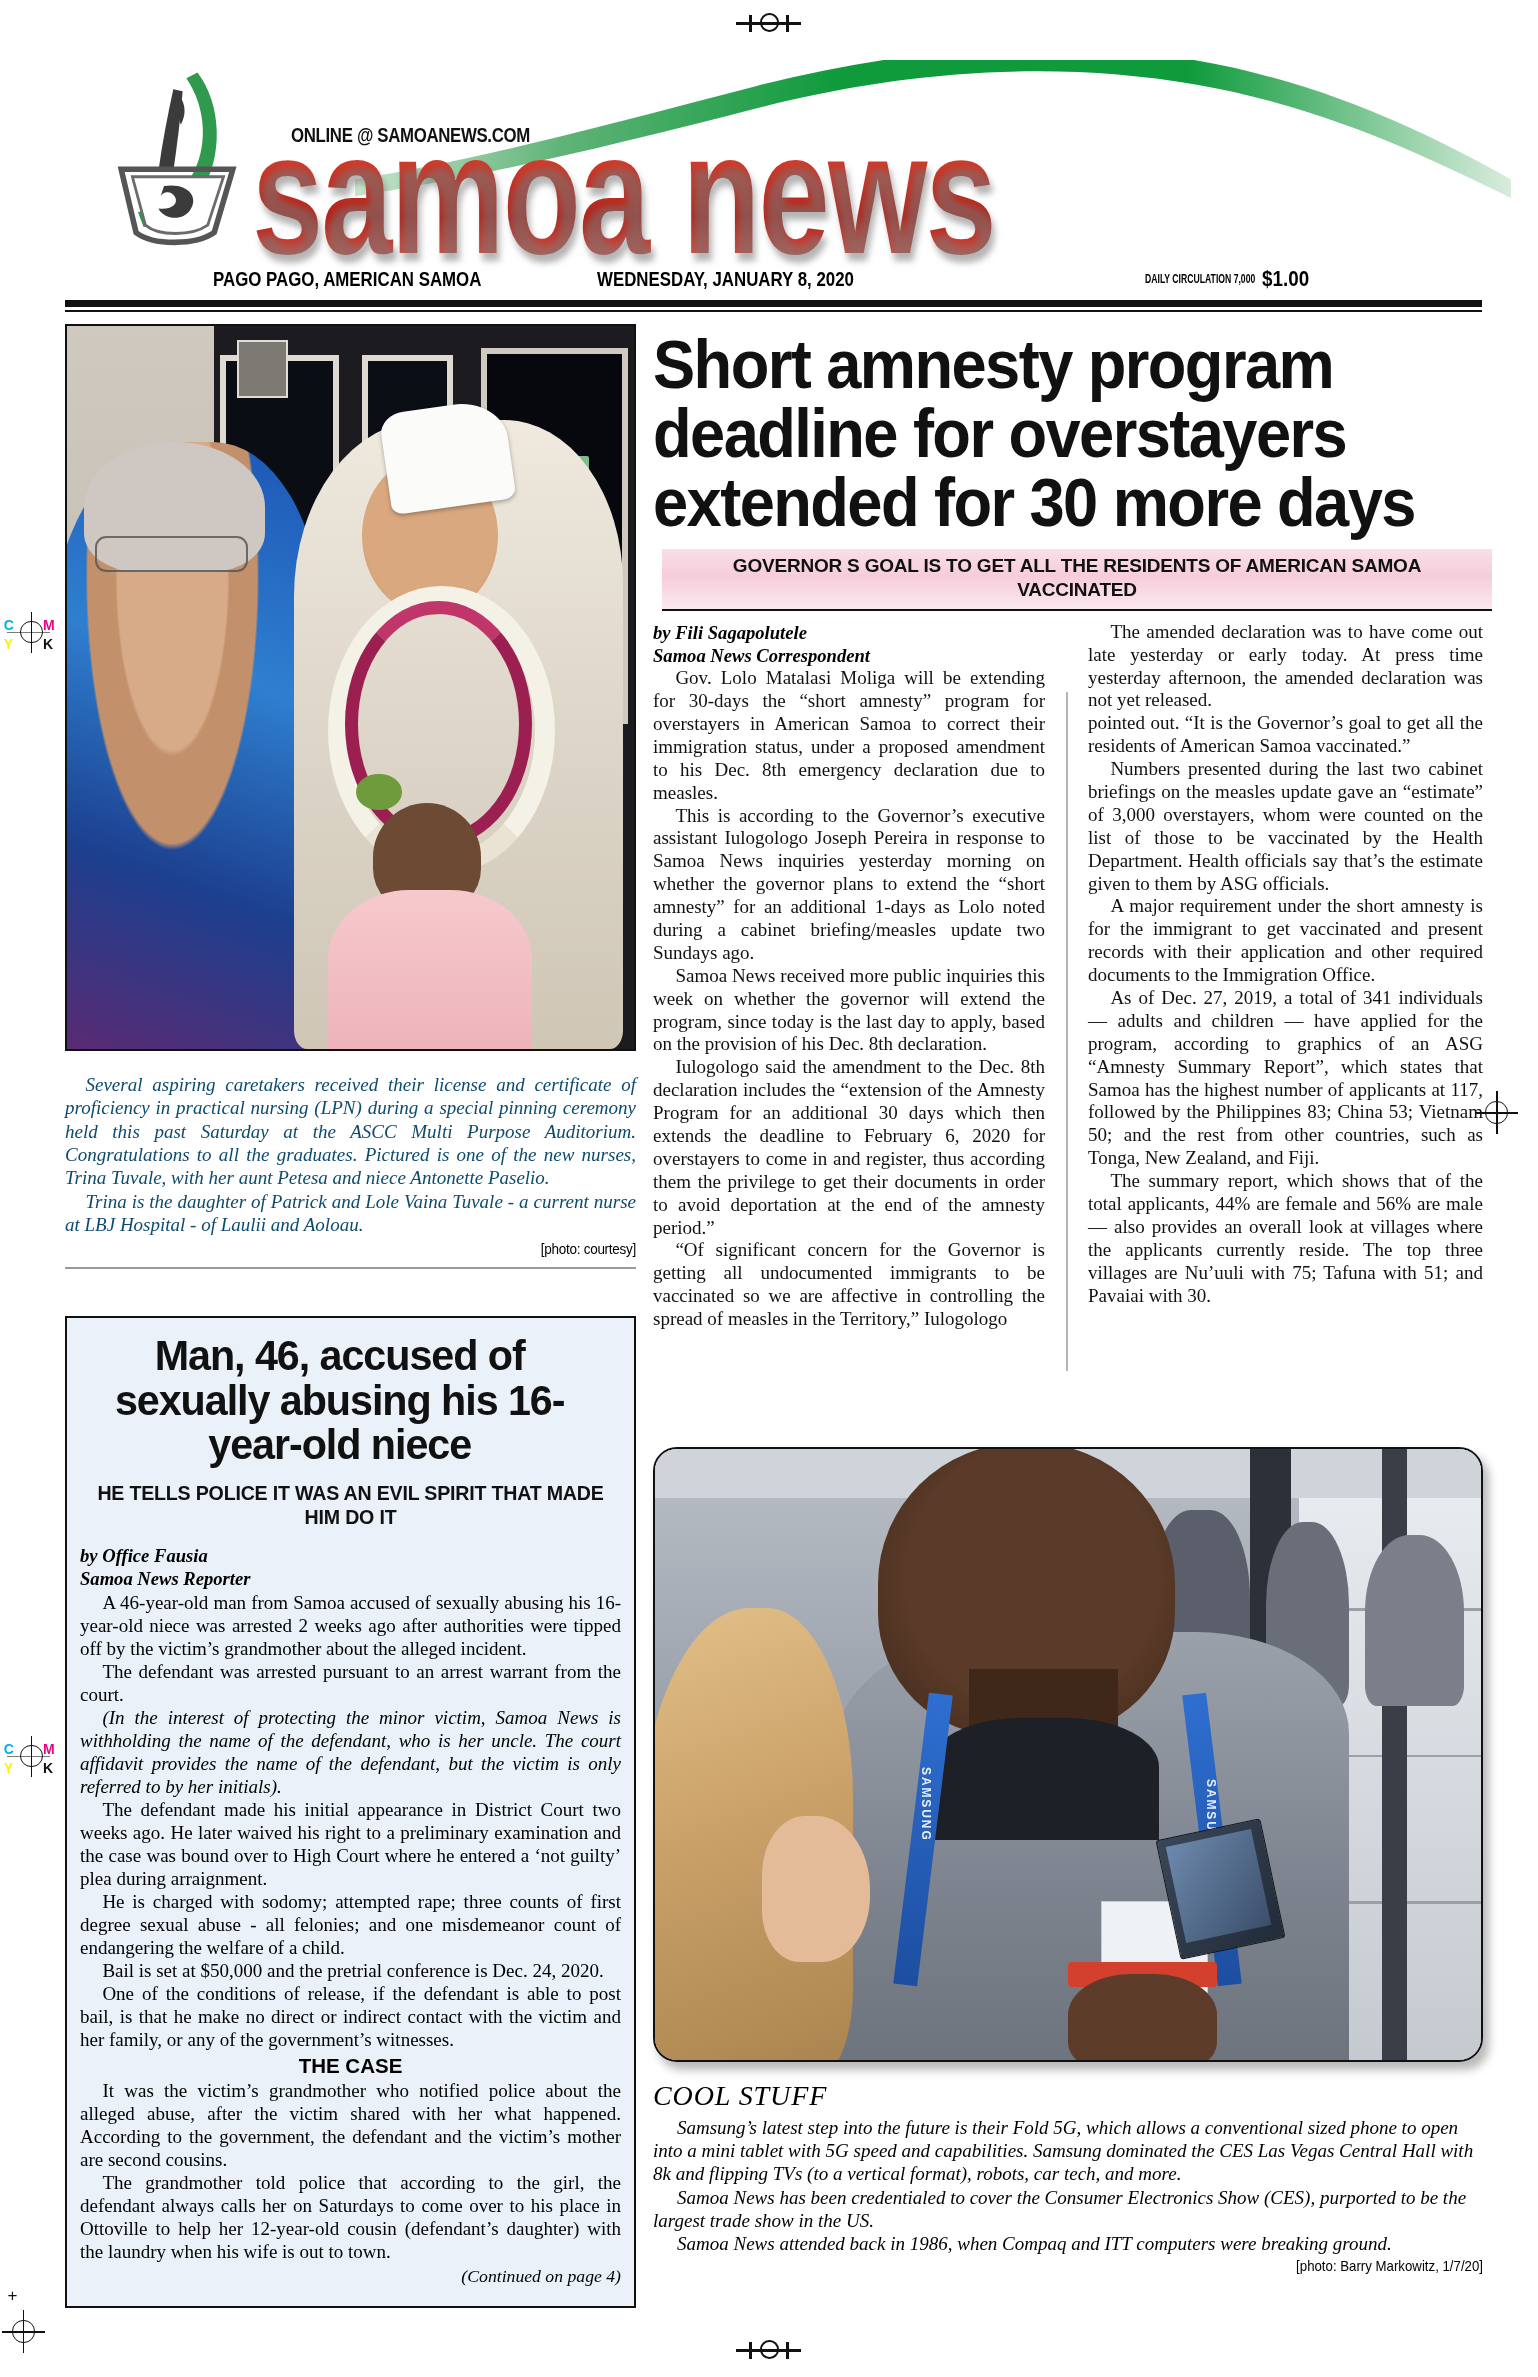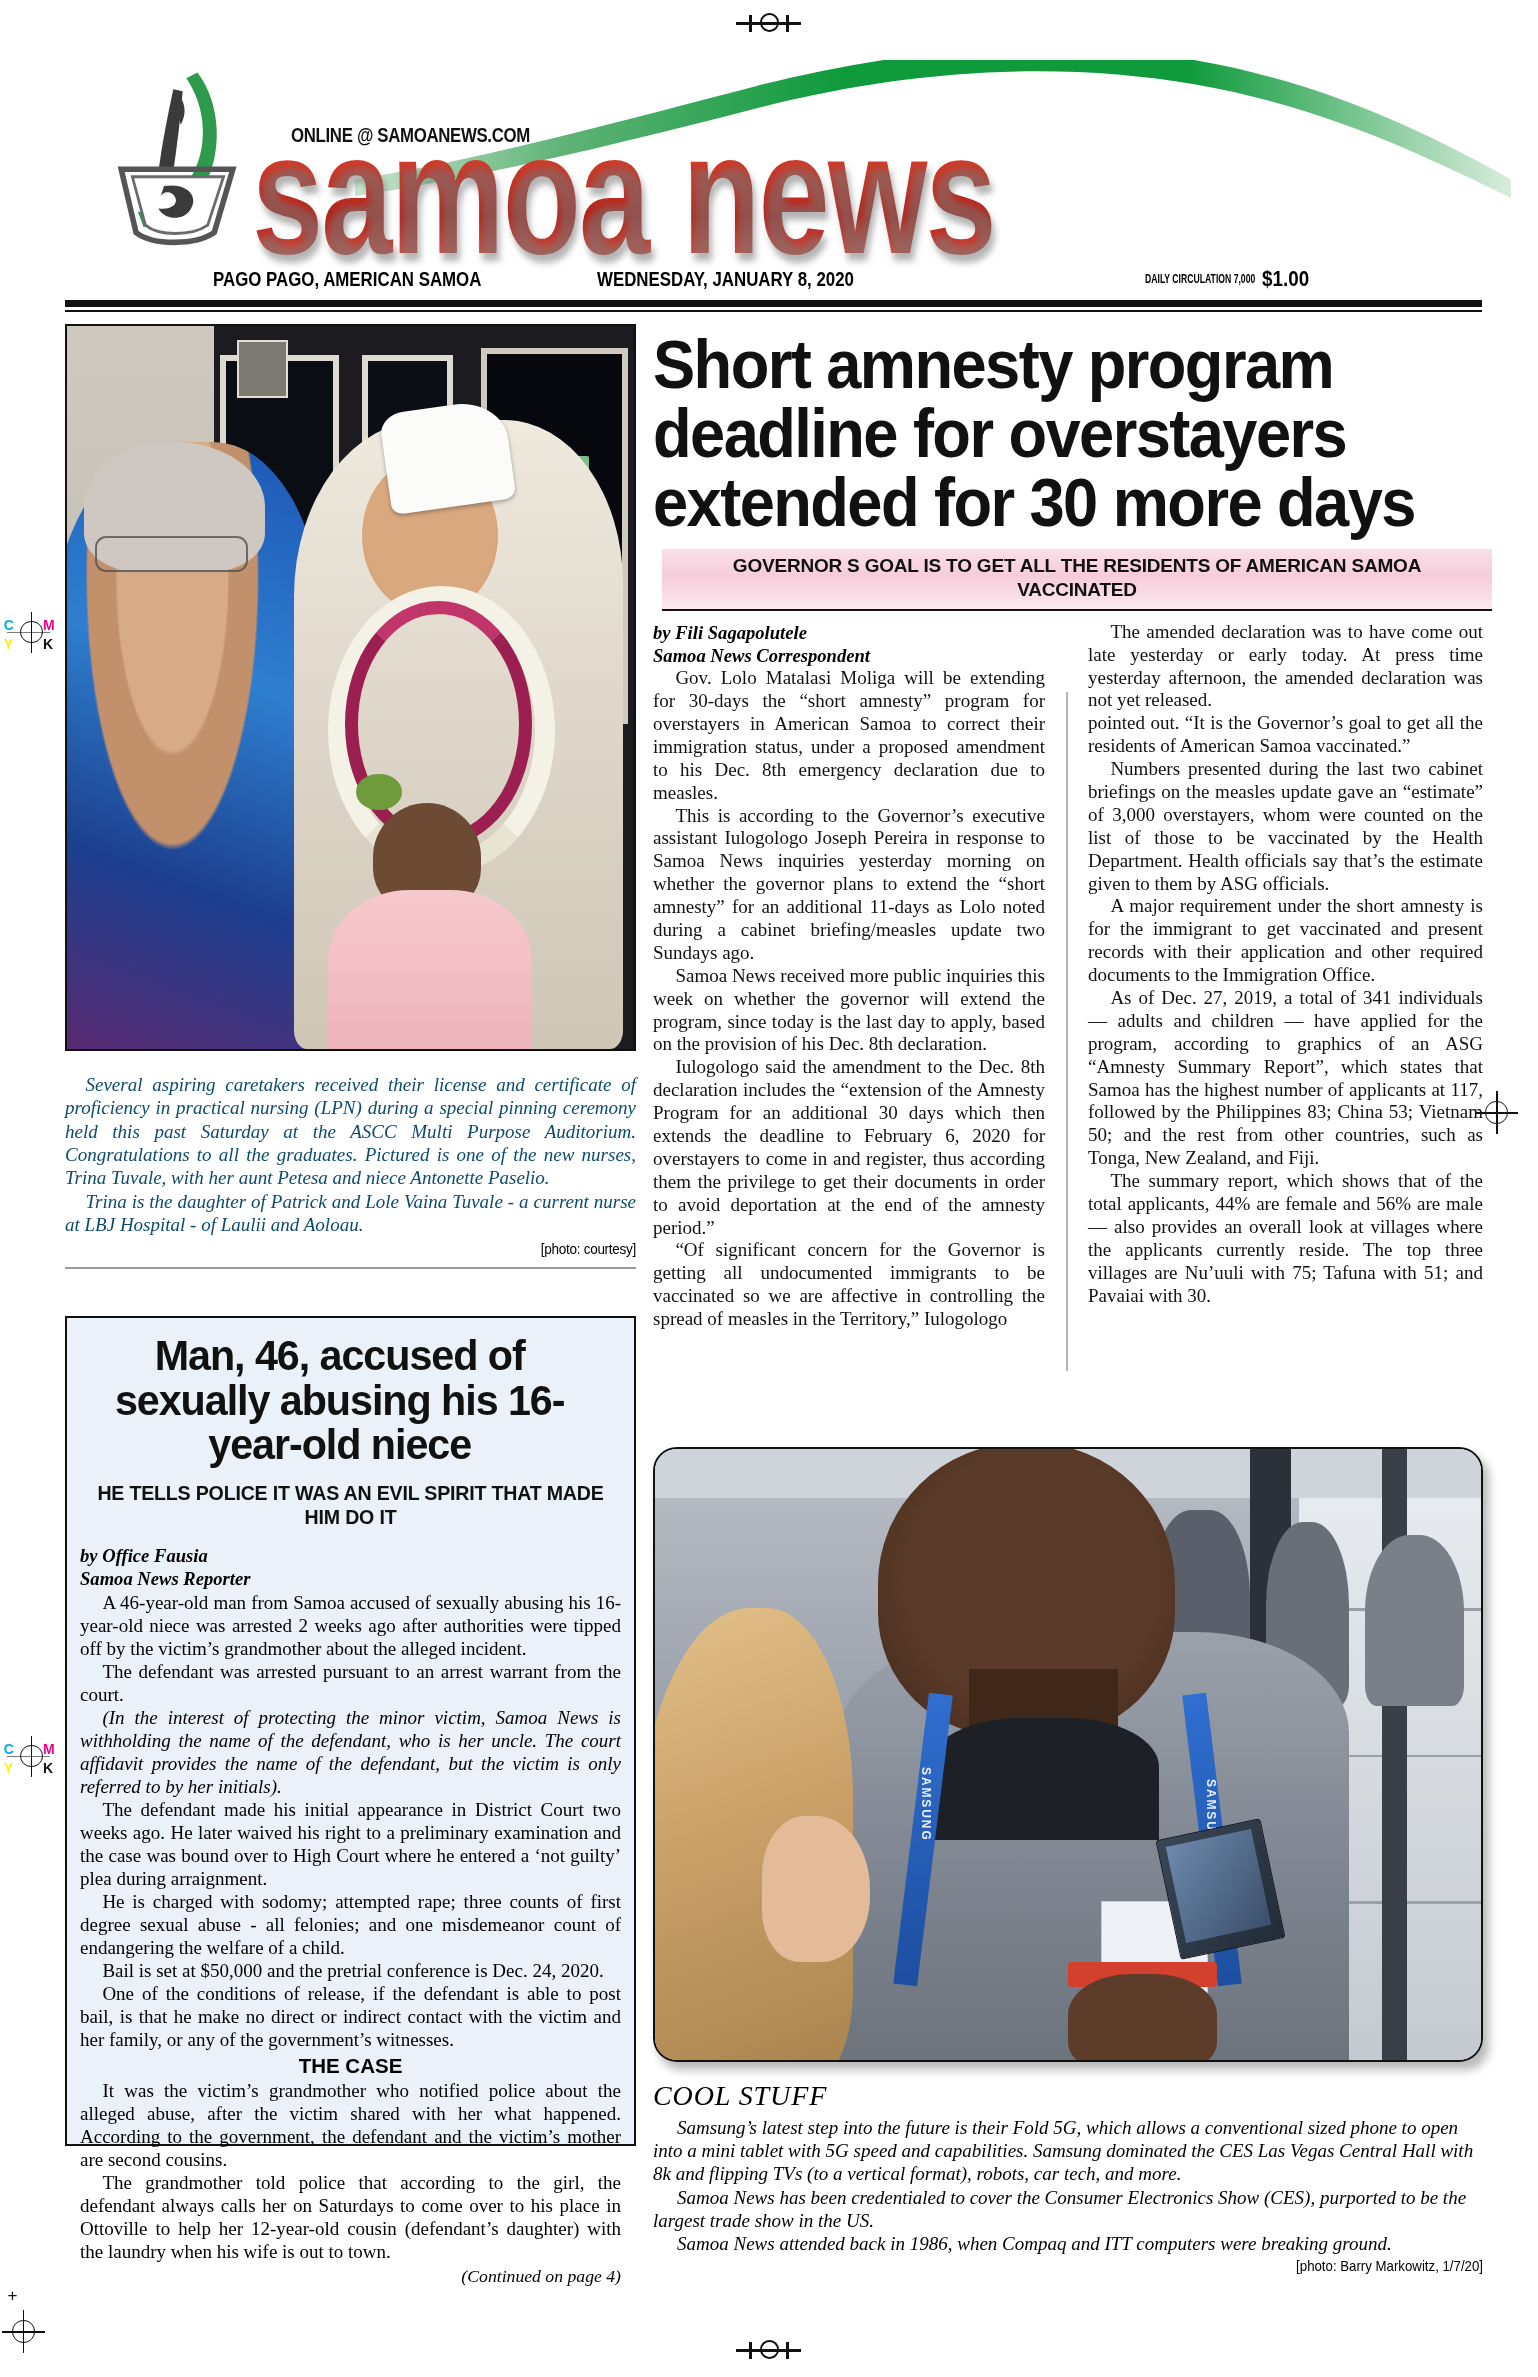--- a/index.html
+++ b/index.html
@@ -129,21 +129,21 @@
   }
   .cap-italic p { text-indent: 20.5px; }
   .credit {
     font: 15px "Liberation Sans", sans-serif; text-align: right; margin-top: 3.7px; letter-spacing:-0.3px;
     transform: scaleX(.9); transform-origin: right center;
   }
   .sep-rule { width: 571px; height: 2.8px; background: #9a9a9a; margin: 9.3px 0 0 0; }
 
   
   .story2 {
-    position: absolute; left: 65px; top: 1316px; width: 571px; height: 830px;
+    position: absolute; left: 65px; top: 1316px; width: 571px; height: 992px;
     border: 2.8px solid #111; background: #eaf1f8; padding: 9.3px 13px 7.5px 13px;
   }
   .hl2 {
     font: bold 43px/1.04 "Liberation Sans", sans-serif;
     letter-spacing: -1.1px; transform: scaleX(0.96); transform-origin: left top;
     text-align: center; color:#111; margin-top: 5.6px;
   }
   .sub2 {
     font: bold 19.6px/1.2 "Liberation Sans", sans-serif; text-align: center;
     margin-top: 15px; letter-spacing: -0.2px; color:#111;
@@ -397,21 +397,21 @@
     <div class="bannersub">GOVERNOR S GOAL IS  TO GET ALL THE RESIDENTS OF AMERICAN SAMOA VACCINATED</div>
 
     <div class="cols2">
       <div>
         <div class="byline1">
           <div>by Fili Sagapolutele</div>
           <div>Samoa News Correspondent</div>
         </div>
         <div class="artbody">
           <p>Gov. Lolo Matalasi Moliga will be extending for 30-days the “short amnesty” program for overstayers in American Samoa to correct their immigration status, under a proposed amendment to his Dec. 8th emergency declaration due to measles.</p>
-          <p>This is according to the Governor’s executive assistant Iulogologo Joseph Pereira in response to Samoa News inquiries yesterday morning on whether the governor plans to extend the “short amnesty” for an additional 11-days as Lolo noted during a cabinet briefing/measles update two Sundays ago.</p>
+          <p>This is according to the Governor’s executive assistant Iulogologo Joseph Pereira in response to Samoa News inquiries yesterday morning on whether the governor plans to extend the “short amnesty” for an additional 1-days as Lolo noted during a cabinet briefing/measles update two Sundays ago.</p>
           <p>Samoa News received more public inquiries this week on whether the governor will extend the program, since today is the last day to apply, based on the provision of his Dec. 8th declaration.</p>
           <p>Iulogologo said the amendment to the Dec. 8th declaration includes the “extension of the Amnesty Program for an additional 30 days which then extends the deadline to February 6, 2020 for overstayers to come in and register, thus according them the privilege to get their documents in order to avoid deportation at the end of the amnesty period.”</p>
           <p>“Of significant concern for the Governor is getting all undocumented immigrants to be vaccinated so we are affective in controlling the spread of measles in the Territory,” Iulogologo</p>
         </div>
       </div>
       <div>
         <div class="artbody">
           <p>The amended declaration was to have come out late yesterday or early today. At press time yesterday afternoon, the amended declaration was not yet released.</p>
           <p style="text-indent:0">pointed out. “It is the Governor’s goal to get all the residents of American Samoa vaccinated.”</p>
           <p>Numbers presented during the last two cabinet briefings on the measles update gave an “estimate” of 3,000 overstayers, whom were counted on the list of those to be vaccinated by the Health Department. Health officials say that’s the estimate given to them by ASG officials.</p>

